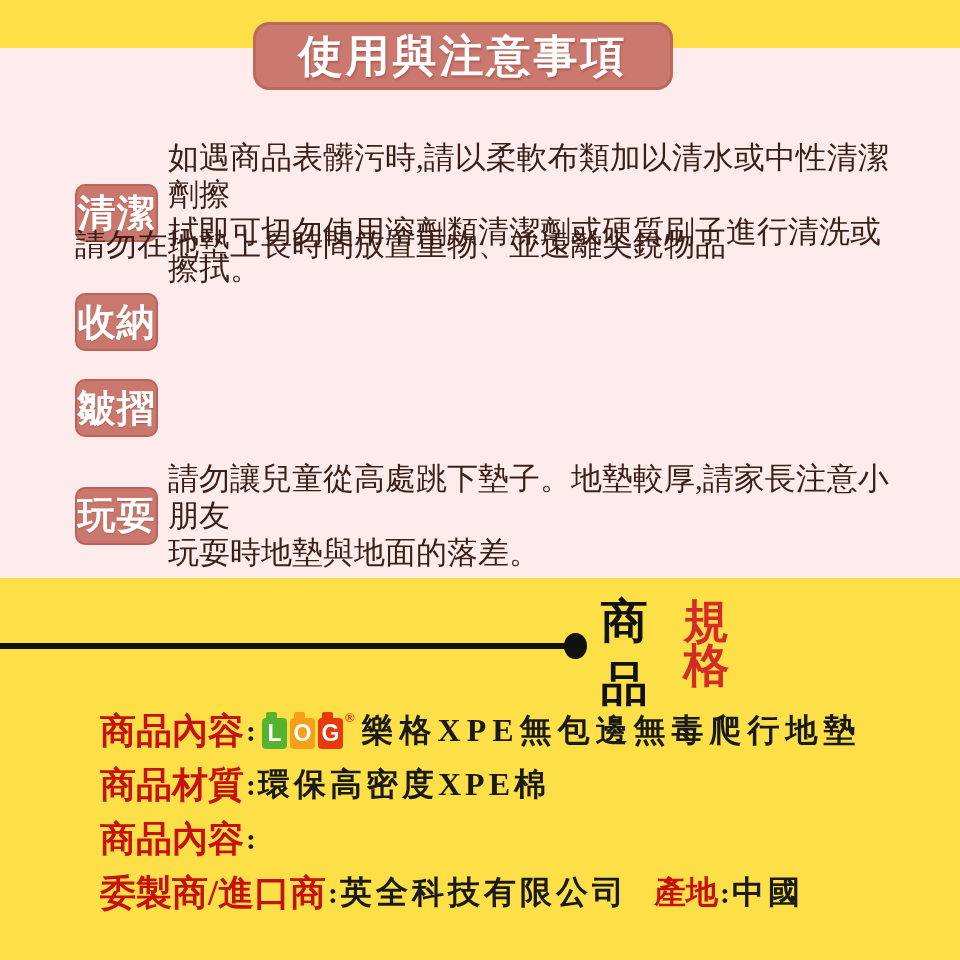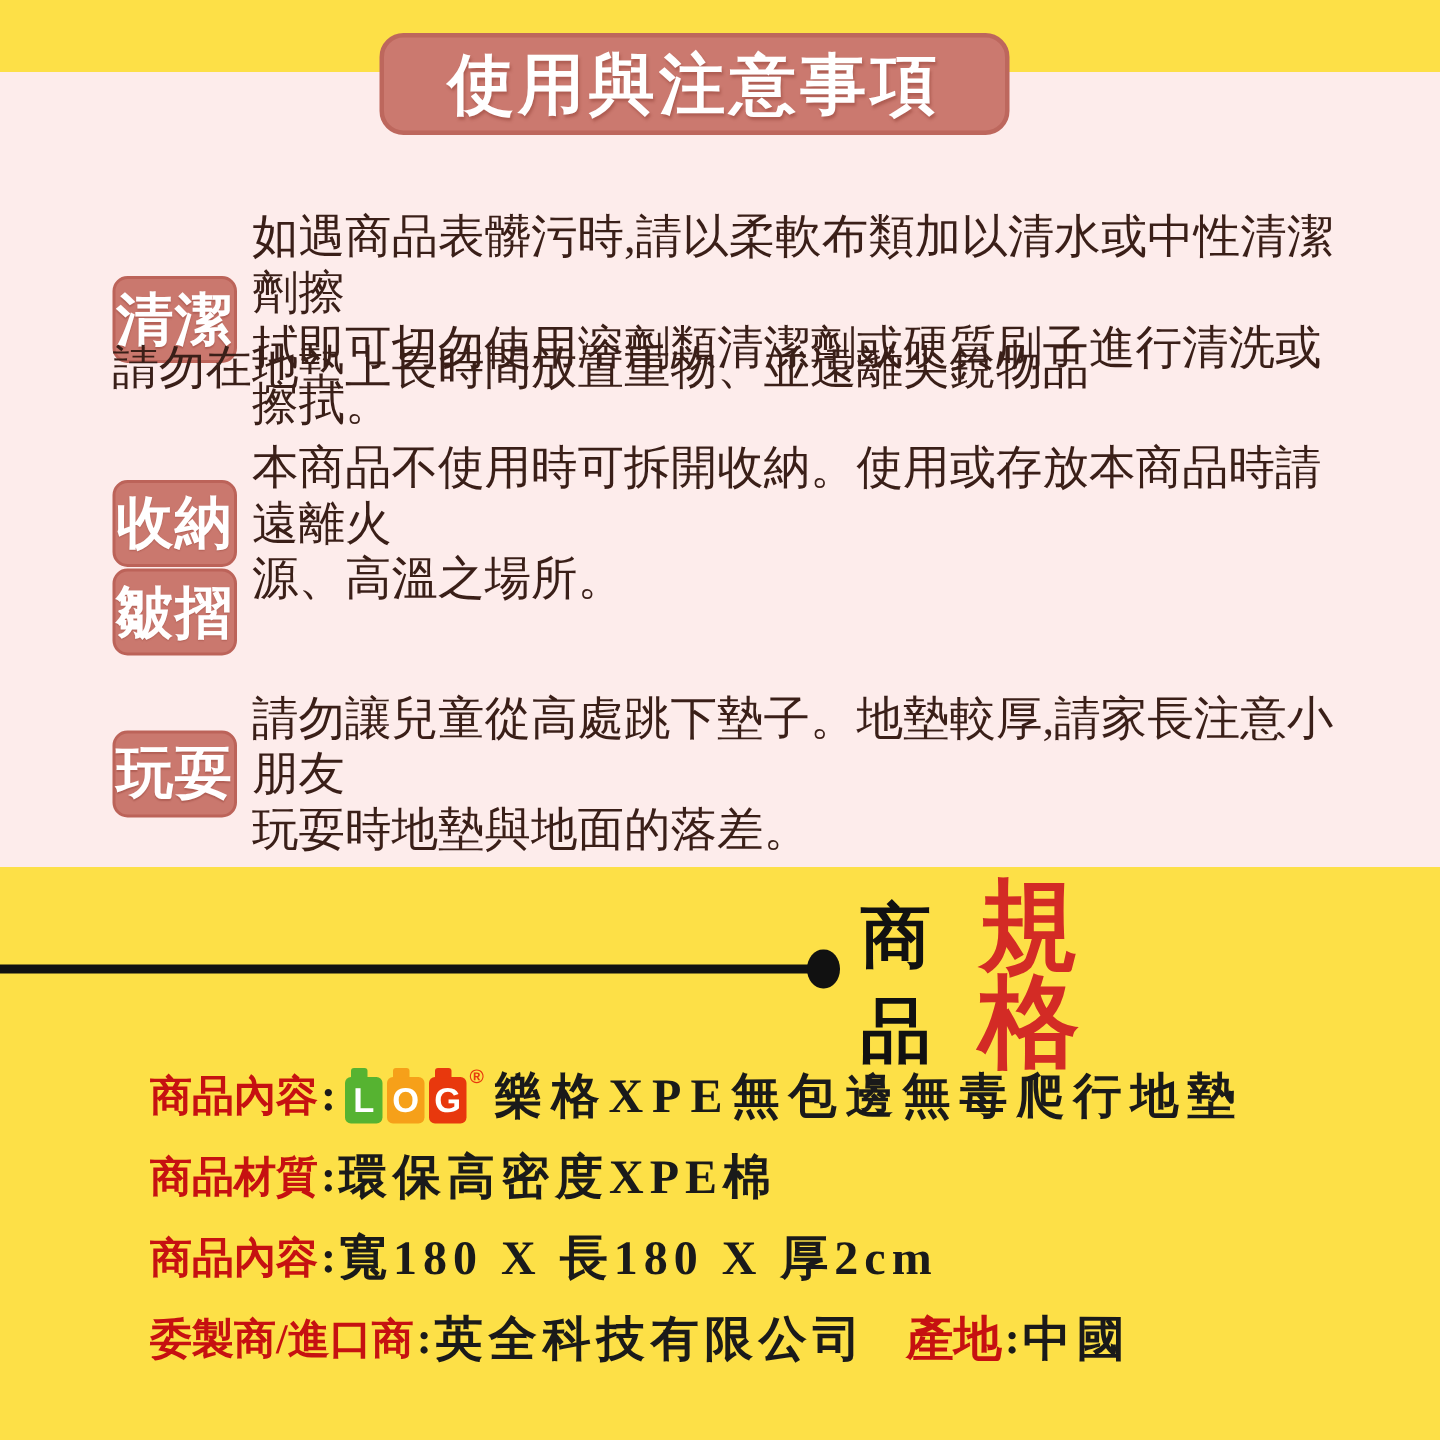--- a/index.html
+++ b/index.html
@@ -47,25 +47,25 @@
   }
   
   .divider {
     position:absolute; left:0; top:608px; width:764px; height:76px;
     display:flex; align-items:center;
   }
   .d-line { width:660px; height:6px; background:#111111; }
   .d-dot  { width:26px; height:26px; border-radius:50%; background:#111111; margin-left:-3px; }
   .d-titles { display:flex; align-items:baseline; margin-left:14px; position:relative; top:7px; }
   .d-black { font-size:47px; font-weight:bold; color:#111111; letter-spacing:1px; }
-  .d-red   { font-size:67px; font-weight:bold; color:#d32b25; letter-spacing:1px; line-height:0.95; }
+  .d-red   { font-size:46px; font-weight:bold; color:#d32b25; letter-spacing:1px; line-height:0.95; }
   
   .specs { position:absolute; left:100px; top:710px; width:820px; }
   .spec-row { display:flex; align-items:center; height:42px; margin-bottom:12px; font-weight:bold; }
-  .spec-label { color:#c61111; font-size:28px; white-space:nowrap; }
+  .spec-label { color:#c61111; font-size:36px; white-space:nowrap; }
   .spec-colon { color:#1a1a1a; font-size:30px; margin:0 2px; }
   .spec-value { color:#1a1a1a; font-size:32px; letter-spacing:4px; white-space:nowrap; }
   .spec-value.wide { letter-spacing:6px; }
   .spec-label2 { color:#c61111; font-size:32px; margin-left:26px; white-space:nowrap; }
   
   .log-logo { display:inline-flex; align-items:flex-end; margin:0 6px 0 4px; position:relative; top:2px; }
   .brick {
     position:relative; width:25px; height:31px; margin-right:3px; border-radius:4px;
     display:flex; align-items:center; justify-content:center;
   }
@@ -105,22 +105,20 @@
       <div class="notice-text">如遇商品表髒污時,請以柔軟布類加以清水或中性清潔劑擦
 拭即可切勿使用溶劑類清潔劑或硬質刷子進行清洗或擦拭。</div>
     </div>
     <div class="notice-row r2">
       <div class="notice-text">請勿在地墊上長時間放置重物、並遠離尖銳物品</div>
     </div>
     <div class="notice-row r3">
       <div class="notice-label">
         <span>收納</span>
       </div>
-      <div class="notice-text">本商品不使用時可拆開收納。使用或存放本商品時請遠離火
-源、高溫之場所。</div>
     </div>
     <div class="notice-row r4">
       <div class="notice-label">
         <span>皺摺</span>
       </div>
     </div>
     <div class="notice-row r5">
       <div class="notice-label">
         <span>玩耍</span>
       </div>
@@ -157,21 +155,20 @@
       <span class="spec-value wide">樂格XPE無包邊無毒爬行地墊</span>
     </div>
     <div class="spec-row">
       <span class="spec-label">商品材質</span>
       <span class="spec-colon">:</span>
       <span class="spec-value">環保高密度XPE棉</span>
     </div>
     <div class="spec-row">
       <span class="spec-label">商品內容</span>
       <span class="spec-colon">:</span>
-      <span class="spec-value">寬180 X 長180 X 厚2cm</span>
     </div>
     <div class="spec-row">
       <span class="spec-label">委製商/進口商</span>
       <span class="spec-colon">:</span>
       <span class="spec-value">英全科技有限公司</span>
       <span class="spec-label2">產地</span>
       <span class="spec-colon">:</span>
       <span class="spec-value">中國</span>
     </div>
   </div>

